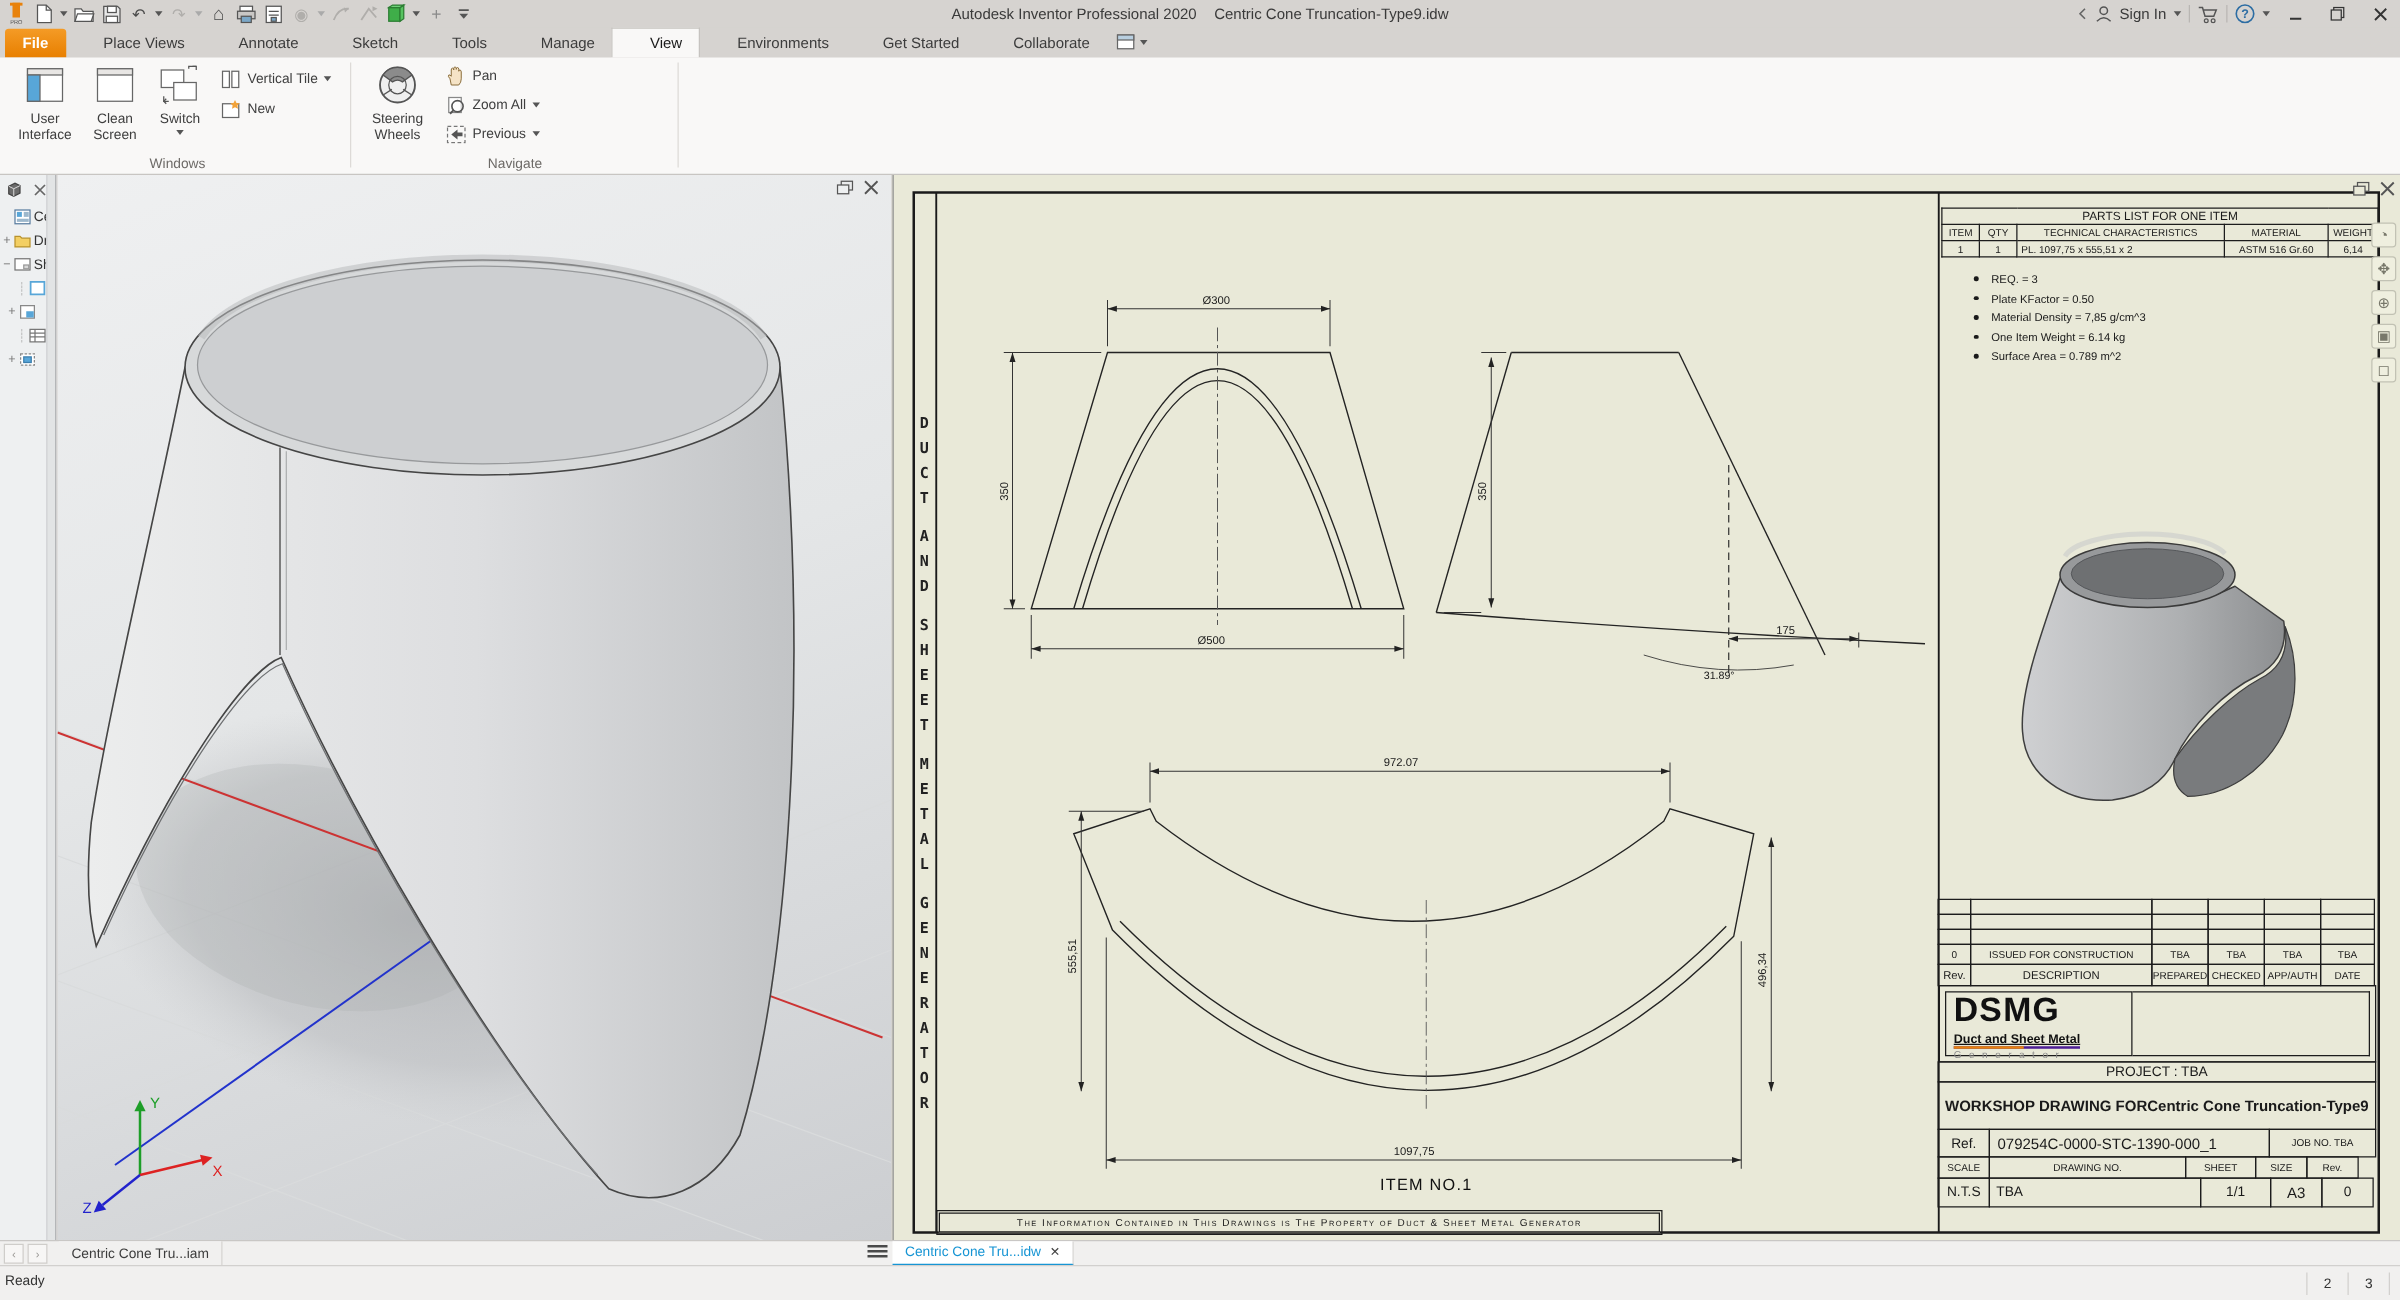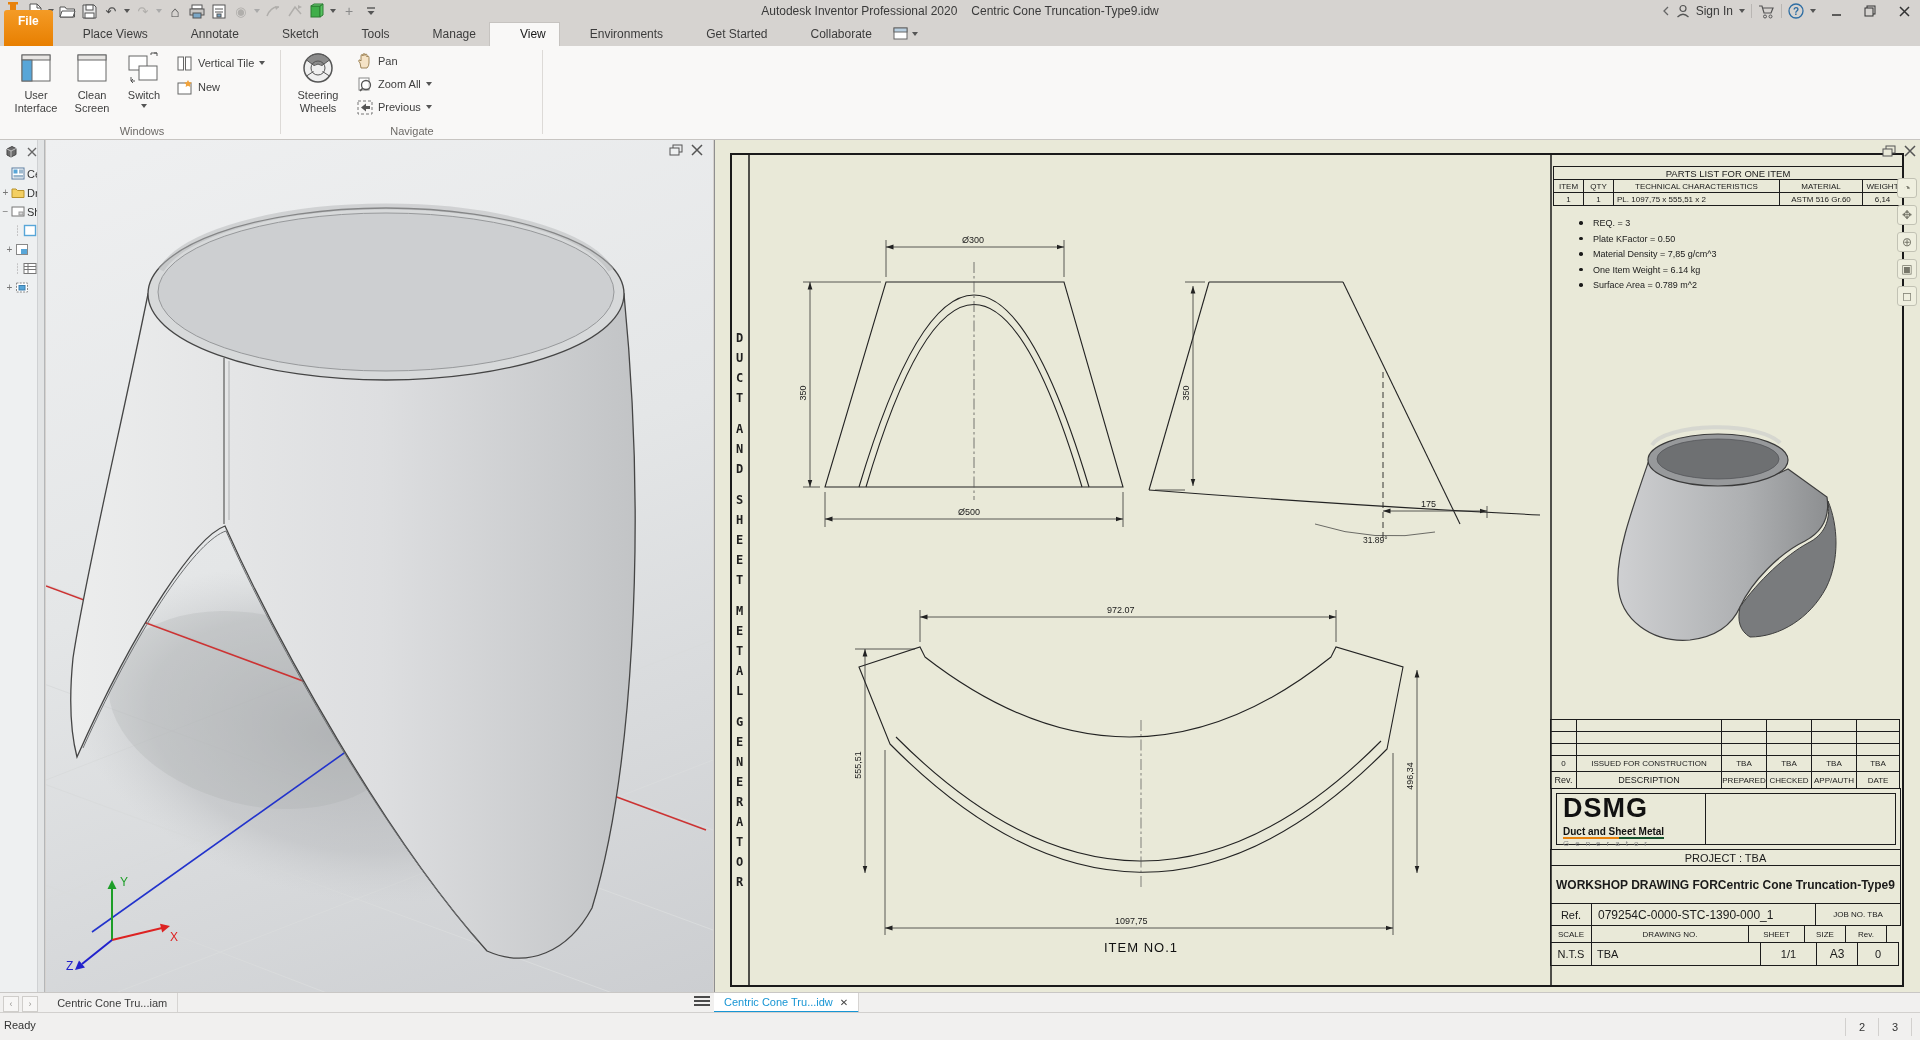--- a/index.html
+++ b/index.html
@@ -17,21 +17,21 @@
   .glyph { font-size:13px; color:#4a4a4a; line-height:1; }
   .glyph.dis { color:#b0aeab; }
   #title-center { position:absolute; left:0; right:0; top:0; height:22px; display:flex; align-items:center; justify-content:center; gap:14px; pointer-events:none; }
   #title-right { position:absolute; right:0; top:0; height:22px; display:flex; align-items:center; gap:6px; padding-right:2px; }
   .winbtn { width:28px; height:20px; display:flex; align-items:center; justify-content:center; }
   .vsep-t { width:1px; height:14px; background:#b9b6b3; }
 
   
   #tabrow { position:absolute; left:0; top:22px; width:1920px; height:24px; background:#d6d3d0; display:flex; align-items:flex-end; }
   .rtab { padding:4px 13px 5px 30px; font-size:12px; color:#3c3c3c; }
-  .rtab.file { background:linear-gradient(#f49b26,#e87f00); color:#fff; font-weight:bold; margin-left:4px; border-radius:3px 3px 0 0; padding:4px 14px 18px 14px; }
+  .rtab.file { background:linear-gradient(#f49b26,#e87f00); color:#fff; font-weight:bold; margin-left:4px; border-radius:3px 3px 0 0; padding:4px 14px 5px 14px; }
   .rtab.active { background:#f9f8f7; border:1px solid #c6c3c0; border-bottom:none; color:#1a1a1a; }
   .ribtoggle { display:flex; align-items:center; gap:4px; padding:0 8px 6px 8px; }
 
   
   #ribbon { position:absolute; left:0; top:46px; width:1920px; height:94px; background:#f9f8f7; border-bottom:1px solid #c8c5c2; }
   .rgroup { position:absolute; top:0; height:93px; }
   .rgroup .glabel { position:absolute; left:0; right:0; bottom:2px; text-align:center; font-size:11px; color:#6d6a67; }
   .gsep { position:absolute; top:4px; width:1px; height:84px; background:#dddad7; }
   .bigbtn { position:absolute; top:3px; width:52px; height:72px; display:flex; flex-direction:column; align-items:center; font-size:11px; color:#3e3e3e; text-align:center; line-height:13px; }
   .bigbtn .bicon { width:34px; height:34px; margin:2px 0 4px 0; display:flex; align-items:center; justify-content:center; }
@@ -72,21 +72,21 @@
 
   #titleblock { position:absolute; left:836px; top:580px; width:350px; color:#1a1a1a; }
   .tb-row { display:flex; }
   .tb-row > div { border:1px solid #1c1c1c; margin-left:-1px; margin-top:-1px; display:flex; align-items:center; justify-content:center; }
   .fs8 { font-size:8px; } .fs9 { font-size:9px; } .fs11 { font-size:11px; } .fs12 { font-size:12px; }
 
   #logo-box { height:62px; display:flex; border:1px solid #1c1c1c; margin-top:-1px; padding:4px; gap:0; }
   #logo-inner { width:150px; border:1.5px solid #1c1c1c; padding:1px 6px; }
   #logo-empty { flex:1; border:1.5px solid #1c1c1c; border-left:none; }
   #logo-name { font-size:27px; font-weight:bold; letter-spacing:1px; line-height:26px; color:#111; }
-  #logo-line1 { font-size:10px; font-weight:bold; color:#111; border-bottom:2px solid #14532d; display:inline-block; position:relative; line-height:11px; }
+  #logo-line1 { font-size:10px; font-weight:bold; color:#111; border-bottom:2px solid #4c1d95; display:inline-block; position:relative; line-height:11px;text-decoration:underline; }
   #logo-line1::after { content:""; position:absolute; left:0; bottom:-2px; width:55%; height:2px; background:#e8820c; }
   #logo-line2 { font-size:8px; letter-spacing:6px; color:#8a8a8a; line-height:10px; }
 
   #disclaimer { position:absolute; left:36px; top:830px; width:577px; height:16px;
     border:1px solid #1c1c1c; outline:1px solid #1c1c1c; outline-offset:1px;
     font-size:8px; font-variant:small-caps; letter-spacing:1.2px; color:#1a1a1a;
     display:flex; align-items:center; justify-content:center; background:#e9e9d8; }
 
   .navcol { position:absolute; right:3px; top:38px; display:flex; flex-direction:column; gap:7px; }
   .navicon { width:20px; height:20px; border:1px solid #c2c2b4; border-radius:3px; background:#efefdf;
@@ -753,20 +753,21 @@
       </div>
       <div class="tb-row fs11" style="height:23px;">
         <div style="width:42px">N.T.S</div>
         <div style="width:170px; justify-content:flex-start; padding-left:5px;">TBA</div>
         <div style="width:57px">1/1</div>
         <div class="fs12" style="width:42px">A3</div>
         <div style="width:42px">0</div>
       </div>
     </div>
 
+    <div id="disclaimer">The Information Contained in This Drawings is The Property of Duct &amp; Sheet Metal Generator</div>
 
     <div class="vp-ctrl" style="right:4px; top:5px;">
       <svg width="14" height="12" viewBox="0 0 14 12">
           <rect x="4" y="1" width="9" height="7" fill="none" stroke="#555"></rect>
           <rect x="1" y="4" width="9" height="7" fill="#e9e9d8" stroke="#555"></rect>
         </svg>
       <svg width="12" height="12" viewBox="0 0 12 12">
           <path d="M1,1 L11,11 M11,1 L1,11" stroke="#555" stroke-width="1.5"></path>
         </svg>
     </div>

